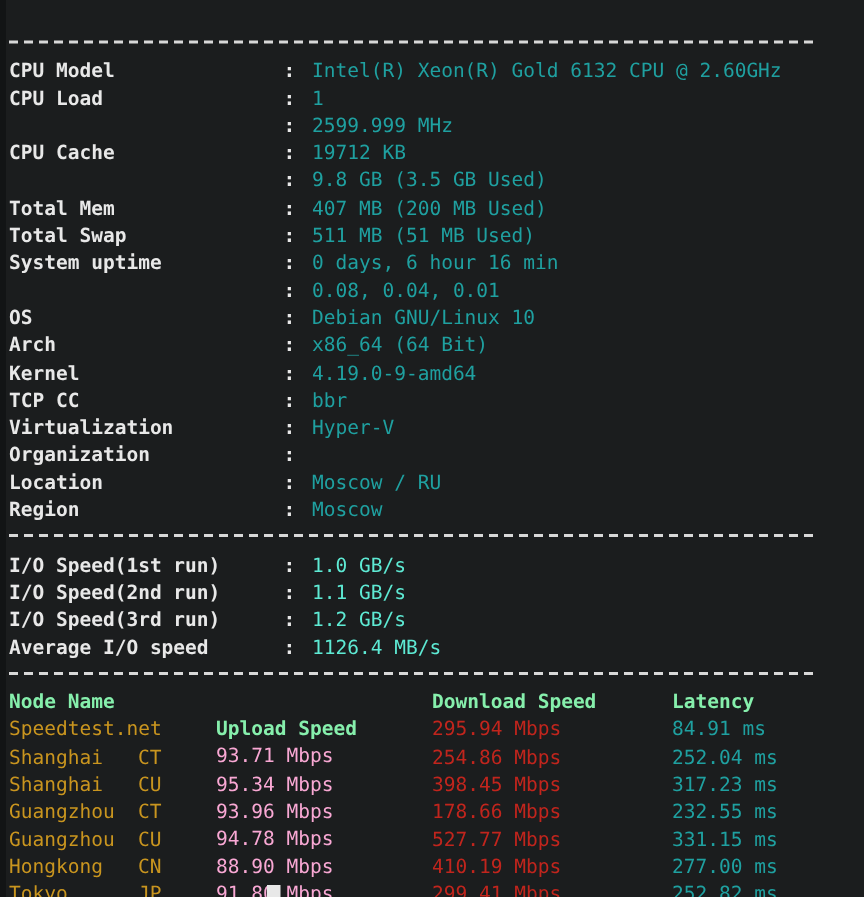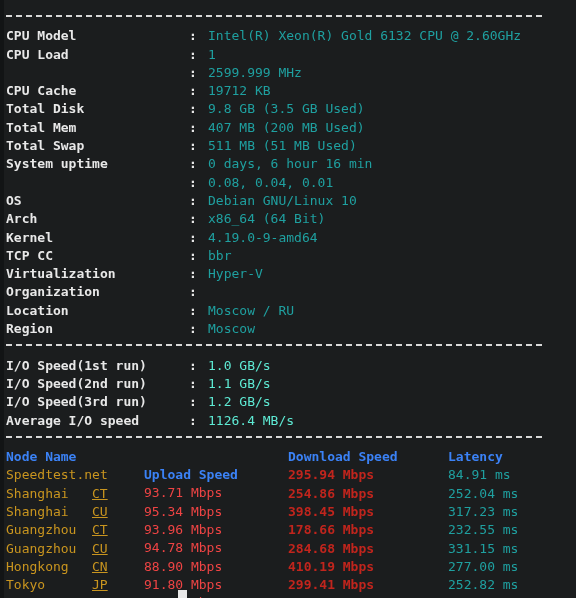--- a/index.html
+++ b/index.html
@@ -21,21 +21,21 @@
     padding:0;
   }
   .gutter {
     position:absolute; left:0; top:0;
     width:4px; height:598px;
     background:#121415;
   }
   .screen {
     position:absolute; left:4px; top:0;
     width:572px; height:598px;
-    padding-top:8px;
+    padding-top:20px;
   }
   .row {
     height:18.3px;
     white-space:pre;
     position:relative;
   }
   .rule {
     height:18.3px;
     position:relative;
   }
@@ -58,26 +58,26 @@
     position:absolute; left:185px; top:1px;
     color:#e8e8e8;
     font-weight:bold;
   }
   .val {
     position:absolute; left:204px; top:1px;text-align:right;
   }
   .c-cyan   { color:#1fa0a0; }
   .c-yellow { color:#5eead4; }
   .c-amber  { color:#c9951f; }
-  .c-green  { color:#ef4444; }
-  .c-red    { color:#c1251d;font-weight:bold; }
-  .c-white  { color:#3b82f6; font-weight:bold; }
+  .c-green  { color:#f9a8d4; }
+  .c-red    { color:#c1251d; }
+  .c-white  { color:#86efac; font-weight:bold; }
 
   .cNode { position:absolute; left:2px;  top:1px; }
-  .cCC   { position:absolute; left:88px; top:1px;text-decoration:underline; }
+  .cCC   { position:absolute; left:88px; top:1px; }
   .cUp   { position:absolute; left:140px;top:19px; }
   .cDown { position:absolute; left:284px;top:1px; }
   .cLat  { position:absolute; left:444px;top:1px; }
   .cursor {
     position:absolute;
     left:178px; top:590px;
     width:9px; height:8px;
     background:#e8e8e8;
   }
 </style>
@@ -90,21 +90,21 @@
 
     <div class="rule">
       <div class="dashes"></div>
     </div>
 
     <div id="sysinfo">
         <div class="row"><span class="lbl">CPU Model</span><span class="colon">:</span><span class="val c-cyan">Intel(R) Xeon(R) Gold 6132 CPU @ 2.60GHz</span></div>
         <div class="row"><span class="lbl">CPU Load</span><span class="colon">:</span><span class="val c-cyan">1</span></div>
         <div class="row"><span class="colon">:</span><span class="val c-cyan">2599.999 MHz</span></div>
         <div class="row"><span class="lbl">CPU Cache</span><span class="colon">:</span><span class="val c-cyan">19712 KB</span></div>
-        <div class="row"><span class="lbl">Total Disk</span><span class="colon">:</span><span class="val c-cyan">9.8 GB (3.5 GB Used)</span></div>
+        <div class="row"><span class="colon">:</span><span class="val c-cyan">9.8 GB (3.5 GB Used)</span></div>
         <div class="row"><span class="lbl">Total Mem</span><span class="colon">:</span><span class="val c-cyan">407 MB (200 MB Used)</span></div>
         <div class="row"><span class="lbl">Total Swap</span><span class="colon">:</span><span class="val c-cyan">511 MB (51 MB Used)</span></div>
         <div class="row"><span class="lbl">System uptime</span><span class="colon">:</span><span class="val c-cyan">0 days, 6 hour 16 min</span></div>
         <div class="row"><span class="colon">:</span><span class="val c-cyan">0.08, 0.04, 0.01</span></div>
         <div class="row"><span class="lbl">OS</span><span class="colon">:</span><span class="val c-cyan">Debian GNU/Linux 10</span></div>
         <div class="row"><span class="lbl">Arch</span><span class="colon">:</span><span class="val c-cyan">x86_64 (64 Bit)</span></div>
         <div class="row"><span class="lbl">Kernel</span><span class="colon">:</span><span class="val c-cyan">4.19.0-9-amd64</span></div>
         <div class="row"><span class="lbl">TCP CC</span><span class="colon">:</span><span class="val c-cyan">bbr</span></div>
         <div class="row"><span class="lbl">Virtualization</span><span class="colon">:</span><span class="val c-cyan">Hyper-V</span></div>
         <div class="row"><span class="lbl">Organization</span><span class="colon">:</span><span class="val c-cyan"></span></div>
@@ -126,21 +126,21 @@
     <div class="rule">
       <div class="dashes"></div>
     </div>
 
     <div id="speedtest">
         <div class="row"><span class="cNode c-white">Node Name</span><span class="cUp c-white">Upload Speed</span><span class="cDown c-white">Download Speed</span><span class="cLat c-white">Latency</span></div>
         <div class="row"><span class="cNode c-amber">Speedtest.net</span><span class="cCC c-amber"></span><span class="cUp c-green">93.71 Mbps</span><span class="cDown c-red">295.94 Mbps</span><span class="cLat c-cyan">84.91 ms</span></div>
         <div class="row"><span class="cNode c-amber">Shanghai</span><span class="cCC c-amber">CT</span><span class="cUp c-green">95.34 Mbps</span><span class="cDown c-red">254.86 Mbps</span><span class="cLat c-cyan">252.04 ms</span></div>
         <div class="row"><span class="cNode c-amber">Shanghai</span><span class="cCC c-amber">CU</span><span class="cUp c-green">93.96 Mbps</span><span class="cDown c-red">398.45 Mbps</span><span class="cLat c-cyan">317.23 ms</span></div>
         <div class="row"><span class="cNode c-amber">Guangzhou</span><span class="cCC c-amber">CT</span><span class="cUp c-green">94.78 Mbps</span><span class="cDown c-red">178.66 Mbps</span><span class="cLat c-cyan">232.55 ms</span></div>
-        <div class="row"><span class="cNode c-amber">Guangzhou</span><span class="cCC c-amber">CU</span><span class="cUp c-green">88.90 Mbps</span><span class="cDown c-red">284.68 Mbps</span><span class="cLat c-cyan">331.15 ms</span></div>
+        <div class="row"><span class="cNode c-amber">Guangzhou</span><span class="cCC c-amber">CU</span><span class="cUp c-green">88.90 Mbps</span><span class="cDown c-red">527.77 Mbps</span><span class="cLat c-cyan">331.15 ms</span></div>
         <div class="row"><span class="cNode c-amber">Hongkong</span><span class="cCC c-amber">CN</span><span class="cUp c-green">91.80 Mbps</span><span class="cDown c-red">410.19 Mbps</span><span class="cLat c-cyan">277.00 ms</span></div>
         <div class="row"><span class="cNode c-amber">Tokyo</span><span class="cCC c-amber">JP</span><span class="cUp c-green">93.07 Mbps</span><span class="cDown c-red">299.41 Mbps</span><span class="cLat c-cyan">252.82 ms</span></div>
       </div>
 
     <div class="rule">
       <div class="dashes"></div>
     </div>
 
   </div>
   <div class="cursor"></div>

